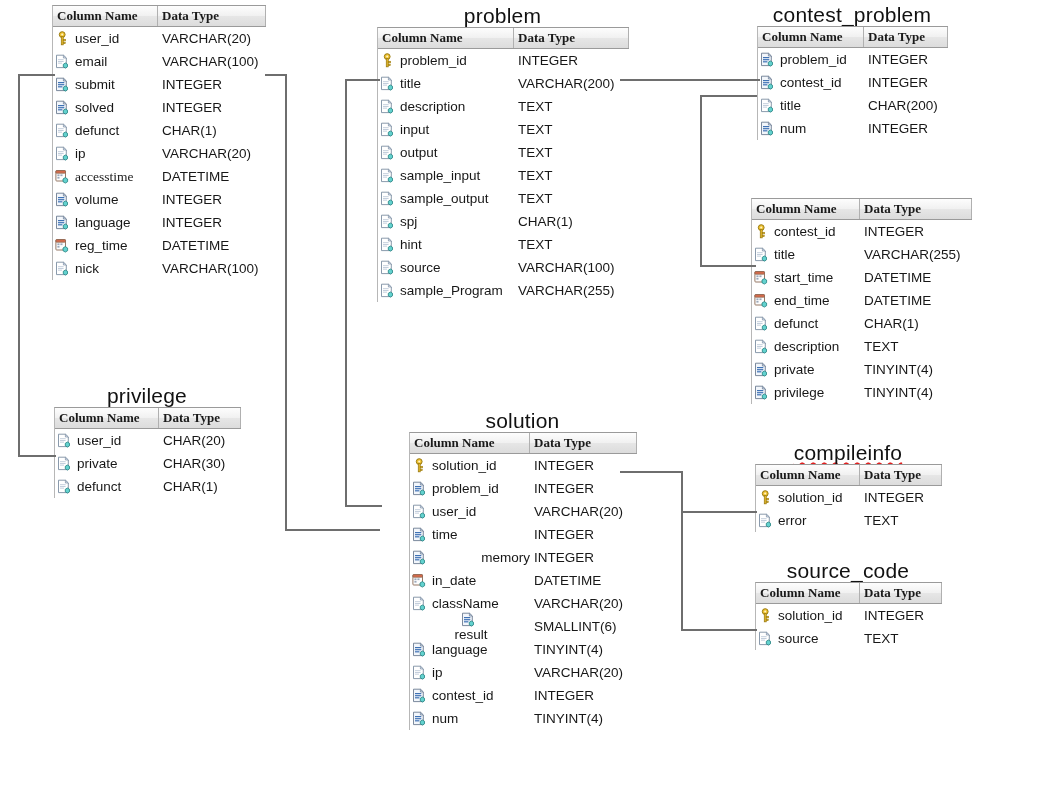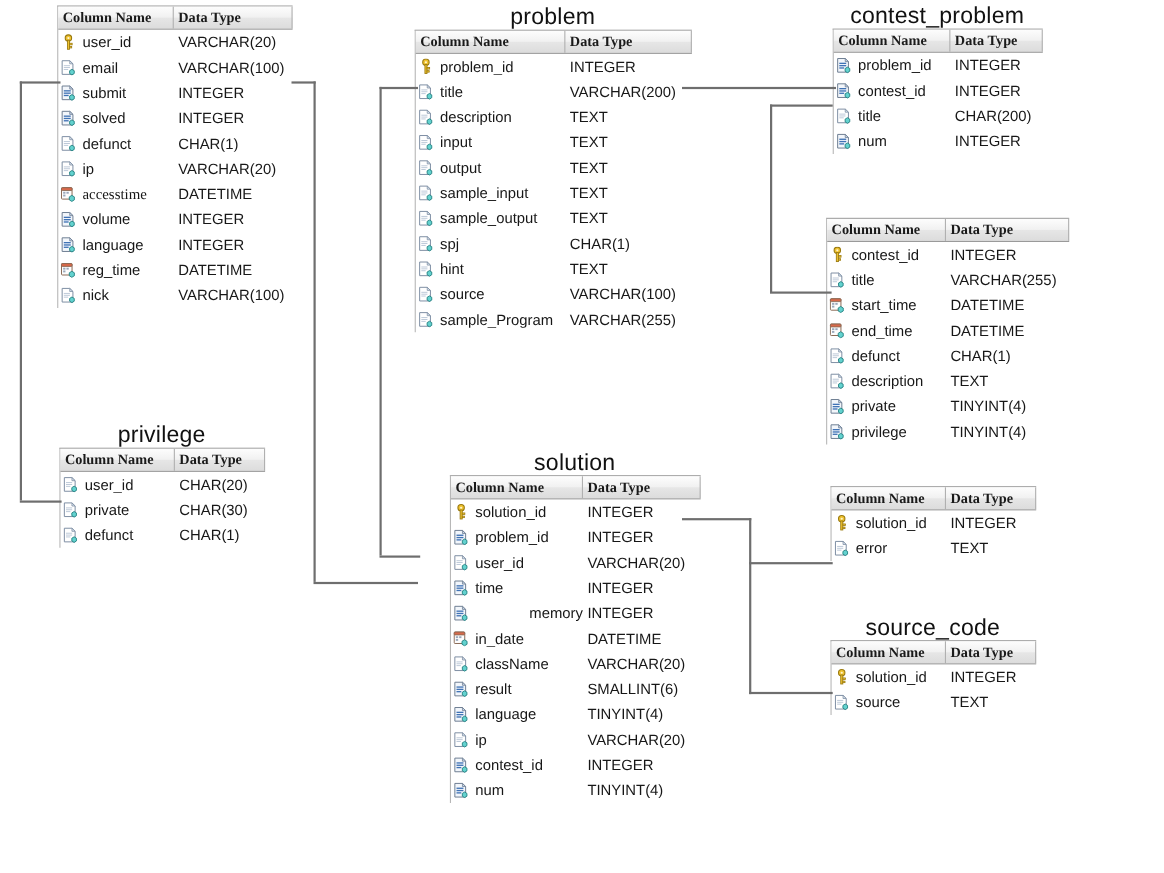--- a/index.html
+++ b/index.html
@@ -586,21 +586,21 @@
                 <rect x="3.0" y="5.3" width="5.6" height="0.85" fill="#b9c6d6"></rect>
                 <rect x="3.0" y="7.0" width="5.6" height="0.85" fill="#b9c6d6"></rect>
                 <rect x="3.0" y="8.7" width="4.0" height="0.85" fill="#b9c6d6"></rect>
                 <path d="M10.4 9.0 l2.1 1.3 v2.5 l-2.1 1.3 -2.1 -1.3 v-2.5 Z" fill="#63d2cf" stroke="#21807f" stroke-width="0.8"></path>
               </svg>
             </span>
             <span>className</span>
           </div>
           <div class="er-cell type" style="width: 107px;">VARCHAR(20)</div>
         </div><div class="er-row">
-          <div class="er-cell name" style="width: 120px;">
+          <div class="er-cell name" style="width: 120px; flex-direction: column;">
             <span class="ico">
               <svg width="15" height="15" viewBox="0 0 15 15">
                 <path d="M1.5 1.2 H8.4 L11.3 4.0 V13.6 H1.5 Z" fill="#f2f6fb" stroke="#6d7d92" stroke-width="0.9"></path>
                 <path d="M8.4 1.2 V4.0 H11.3 Z" fill="#c9d8ea" stroke="#6d7d92" stroke-width="0.7"></path>
                 <rect x="3.0" y="5.0" width="6.3" height="1.2" fill="#3f72b5"></rect>
                 <rect x="3.0" y="7.1" width="6.3" height="1.2" fill="#3f72b5"></rect>
                 <rect x="3.0" y="9.2" width="4.4" height="1.2" fill="#3f72b5"></rect>
                 <path d="M10.4 9.0 l2.1 1.3 v2.5 l-2.1 1.3 -2.1 -1.3 v-2.5 Z" fill="#63d2cf" stroke="#21807f" stroke-width="0.8"></path>
               </svg>
             </span>
@@ -848,21 +848,21 @@
                 <rect x="3.0" y="5.0" width="6.3" height="1.2" fill="#3f72b5"></rect>
                 <rect x="3.0" y="7.1" width="6.3" height="1.2" fill="#3f72b5"></rect>
                 <rect x="3.0" y="9.2" width="4.4" height="1.2" fill="#3f72b5"></rect>
                 <path d="M10.4 9.0 l2.1 1.3 v2.5 l-2.1 1.3 -2.1 -1.3 v-2.5 Z" fill="#63d2cf" stroke="#21807f" stroke-width="0.8"></path>
               </svg>
             </span>
             <span>privilege</span>
           </div>
           <div class="er-cell type" style="width: 112px;">TINYINT(4)</div>
         </div></div></div>
-    <div class="er-table" style="left: 755px; top: 442px;"><div class="er-grid" style="width: 186px;"><div class="er-head">
+    <div class="er-table" style="left: 755px; top: 442px;"><div class="er-title misspelled" style="width: 186px;">compileinfo</div><div class="er-grid" style="width: 186px;"><div class="er-head">
           <div class="hcell c1" style="width: 104px;">Column Name</div>
           <div class="hcell c3" style="width: 82px;">Data Type</div>
         </div><div class="er-row">
           <div class="er-cell name" style="width: 104px;">
             <span class="ico">
               <svg width="15" height="15" viewBox="0 0 15 15">
                 <circle cx="7.2" cy="3.6" r="2.9" fill="#f0c330" stroke="#9a7a10" stroke-width="1"></circle>
                 <circle cx="7.2" cy="3.6" r="1.0" fill="#fdf4cf"></circle>
                 <rect x="6.3" y="5.6" width="1.9" height="8.2" fill="#f0c330" stroke="#9a7a10" stroke-width="0.8"></rect>
                 <rect x="8.2" y="8.3" width="2.4" height="1.5" fill="#f0c330" stroke="#9a7a10" stroke-width="0.7"></rect>

